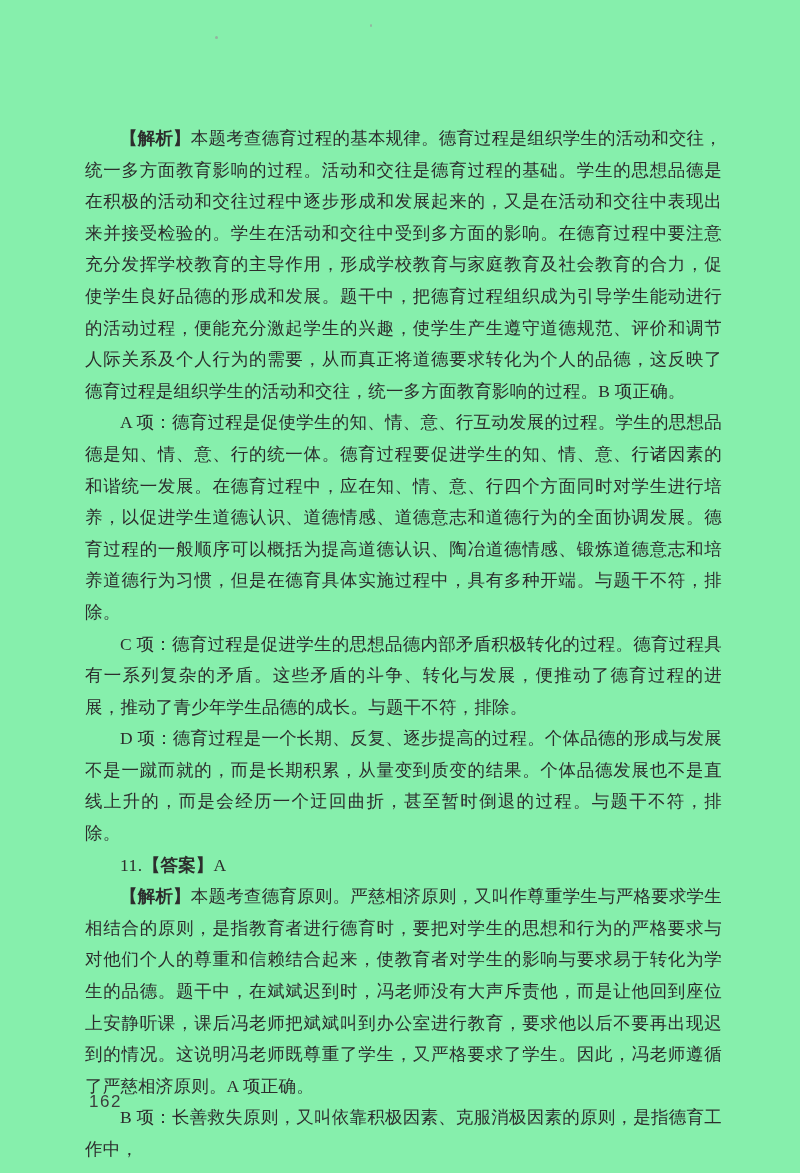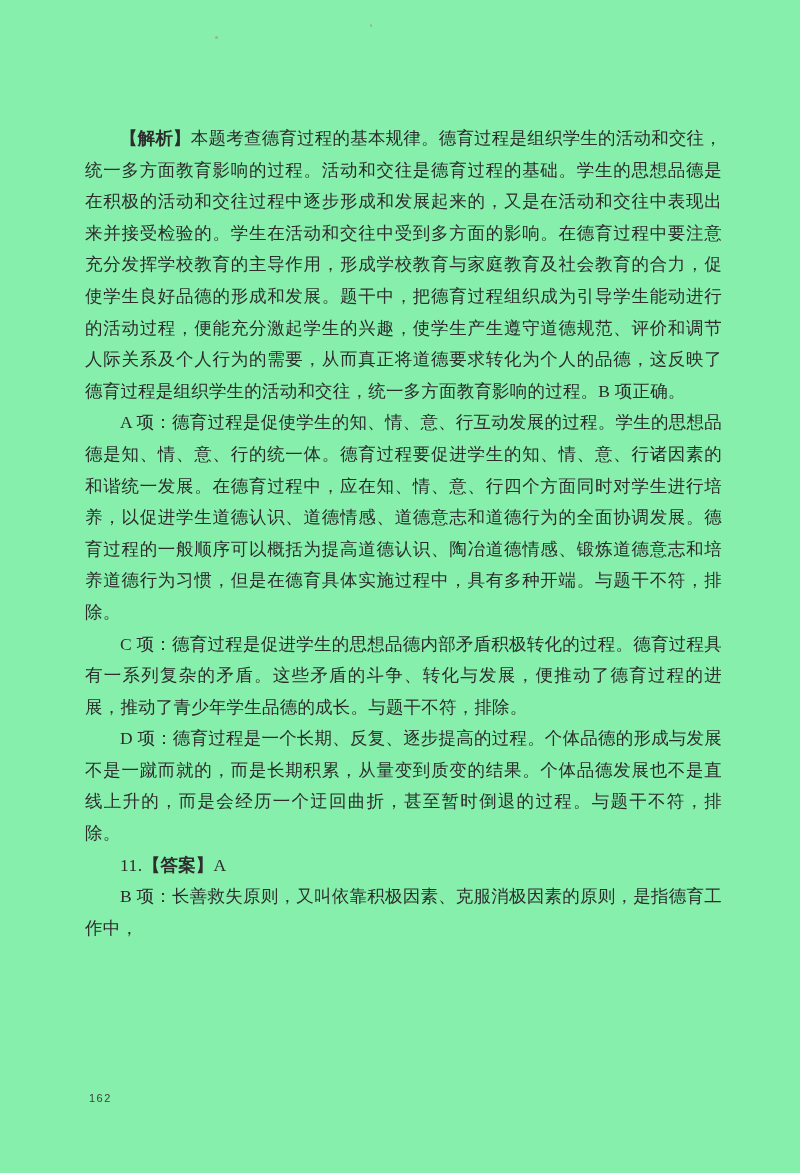--- a/index.html
+++ b/index.html
@@ -35,21 +35,21 @@
     font-weight: 700;
   }
   .num {
     letter-spacing: 0.5px;
   }
   .page-number {
     position: absolute;
     left: 89px;
     top: 1092px;
     font-family: "Liberation Sans", "DejaVu Sans", sans-serif;
-    font-size: 11px;
+    font-size: 17px;
     color: #3d3d3d;
     letter-spacing: 1.5px;
   }
   .speck {
     position: absolute;
     border-radius: 50%;
     background: #9a9a9a;
     opacity: 0.7;
   }
   .speck-1 { left: 215px; top: 36px; width: 3px; height: 3px; }
@@ -69,20 +69,21 @@
 
     <p class="para"><span>A 项：德育过程是促使学生的知、情、意、行互动发展的过程。学生的思想品德是知、情、意、行的统一体。德育过程要促进学生的知、情、意、行诸因素的和谐统一发展。在德育过程中，应在知、情、意、行四个方面同时对学生进行培养，以促进学生道德认识、道德情感、道德意志和道德行为的全面协调发展。德育过程的一般顺序可以概括为提高道德认识、陶冶道德情感、锻炼道德意志和培养道德行为习惯，但是在德育具体实施过程中，具有多种开端。与题干不符，排除。</span></p>
 
     <p class="para"><span>C 项：德育过程是促进学生的思想品德内部矛盾积极转化的过程。德育过程具有一系列复杂的矛盾。这些矛盾的斗争、转化与发展，便推动了德育过程的进展，推动了青少年学生品德的成长。与题干不符，排除。</span></p>
 
     <p class="para"><span>D 项：德育过程是一个长期、反复、逐步提高的过程。个体品德的形成与发展不是一蹴而就的，而是长期积累，从量变到质变的结果。个体品德发展也不是直线上升的，而是会经历一个迂回曲折，甚至暂时倒退的过程。与题干不符，排除。</span></p>
 
 
     <p class="para"><span class="num">11.</span><span class="label">【答案】</span><span>A</span></p>
 
+    <p class="para"><span class="label">【解析】</span><span>本题考查德育原则。严慈相济原则，又叫作尊重学生与严格要求学生相结合的原则，是指教育者进行德育时，要把对学生的思想和行为的严格要求与对他们个人的尊重和信赖结合起来，使教育者对学生的影响与要求易于转化为学生的品德。题干中，在斌斌迟到时，冯老师没有大声斥责他，而是让他回到座位上安静听课，课后冯老师把斌斌叫到办公室进行教育，要求他以后不要再出现迟到的情况。这说明冯老师既尊重了学生，又严格要求了学生。因此，冯老师遵循了严慈相济原则。A 项正确。</span></p>
 
     <p class="para"><span>B 项：长善救失原则，又叫依靠积极因素、克服消极因素的原则，是指德育工作中，</span></p>
 
   </main>
 
   <div class="page-number">162</div>
 
 </div>
 
 </body></html>

